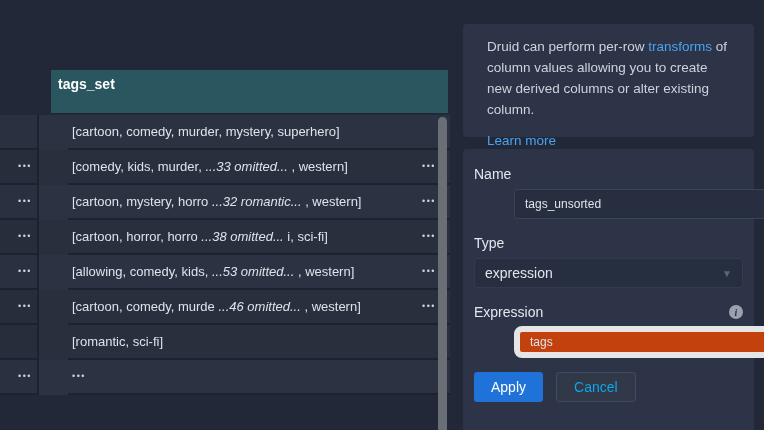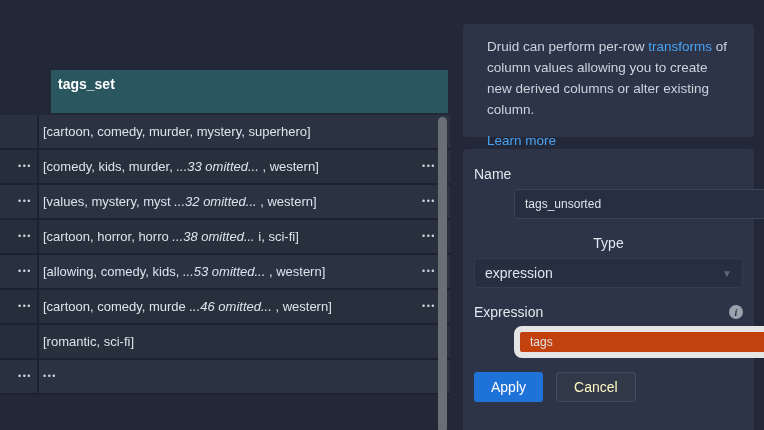--- a/index.html
+++ b/index.html
@@ -20,21 +20,21 @@
 
   .rows { position: absolute; left: 0; top: 115px; width: 450px; }
   .row { display: flex; height: 35px; }
   .row .gutter {
     width: 39px; flex: none; border-right: 2px solid #1d2231;
     display: flex; align-items: center; justify-content: flex-end; padding-right: 5px;
   }
   .row .cell {
     flex: 1; display: flex; align-items: center; overflow: hidden;
     padding: 0 14px 0 4px; border-bottom: 2px solid #1d2231;
-    color: #dde3ea; font-size: 13px; white-space: nowrap;
+    color: #dde3ea; font-size: 13px; white-space: nowrap; margin-left: 29px;
   }
   .row .gutter { border-bottom: 2px solid #1d2231; }
   .row.odd  { background: #2b3342; }
   .row.odd  .gutter { background: #293140; }
   .row.even { background: #28303e; }
   .row.even .gutter { background: #262d3b; }
   .cell .val { flex: 1; overflow: hidden; }
   .omitted { font-style: italic; }
   .dots {
     font-size: 9px; letter-spacing: 1.5px; color: #ccd3da;
@@ -51,21 +51,21 @@
   .a-link { color: #48a3f2; text-decoration: none; cursor: pointer; }
   .learn-more { display: inline-block; margin-top: 10px; }
 
   .form-panel { top: 149px; height: 318px; padding: 10px 11px 16px 11px; }
   .field-label { color: #e2e8ef; font-size: 14px; line-height: 18px; margin-top: 6px; }
   .text-input {
     display: block; width: 100%; height: 30px; margin-top: 6px;
     background: #272e40; border: 1px solid #3b4357; border-radius: 3px;
     color: #dfe5ec; font-size: 12px; padding: 0 10px; font-family: inherit; outline: none; margin-left: 40px;
   }
-  .mt16 { margin-top: 15px; text-align: center; }
+  .mt16 { margin-top: 15px; }
   .select {
     display: flex; align-items: center; justify-content: space-between;
     width: 100%; height: 30px; margin-top: 6px; padding: 0 10px;
     background: #272e40; border: 1px solid #333b4e; border-radius: 3px;
     color: #dfe5ec; font-size: 14px; cursor: pointer;
   }
   .caret { color: #5d6576; font-size: 10px; }
   .label-row { display: flex; align-items: center; justify-content: space-between; margin-top: 15px; }
   .info-icon {
     width: 14px; height: 14px; border-radius: 50%; background: #9ba2ad;
@@ -76,21 +76,21 @@
   .expression-input {
     margin-top: 5px; height: 32px; background: #c2410c;
     border: 6px solid #e5e5e5; border-radius: 8px;
   }
   .buttons { display: flex; gap: 13px; margin-top: 14px; }
   .btn {
     height: 30px; border-radius: 3px; font-size: 14px; padding: 0 17px;
     font-family: inherit; cursor: pointer;
   }
   .btn-apply { background: #1f72d8; color: #ffffff; border: none; }
-  .btn-cancel { background: #313848; color: #fef9c3; border: 1px solid #434b5e; }
+  .btn-cancel { background: #313848; color: #0ea5e9; border: 1px solid #434b5e; }
 </style>
 </head>
 <body>
 
 <div class="stage">
 
   <div class="col-header">
     <div class="col-name">tags_set</div>
   </div>
 
@@ -111,21 +111,21 @@
       <div class="cell">
         <span class="val"><span>[comedy, kids, murder, </span><span class="omitted">...33 omitted...</span><span> , western]</span></span>
         <span class="dots trail-dots">•••</span>
       </div>
     </div>
       <div class="row odd">
       <div class="gutter">
         <span class="dots gutter-dots">•••</span>
       </div>
       <div class="cell">
-        <span class="val"><span>[values, mystery, myst </span><span class="omitted">...32 omitted...</span><span> , western]</span></span>
+        <span class="val"><span>[cartoon, mystery, horro </span><span class="omitted">...32 romantic...</span><span> , western]</span></span>
         <span class="dots trail-dots">•••</span>
       </div>
     </div>
       <div class="row even">
       <div class="gutter">
         <span class="dots gutter-dots">•••</span>
       </div>
       <div class="cell">
         <span class="val"><span>[cartoon, horror, horro </span><span class="omitted">...38 omitted...</span><span> i, sci-fi]</span></span>
         <span class="dots trail-dots">•••</span>

